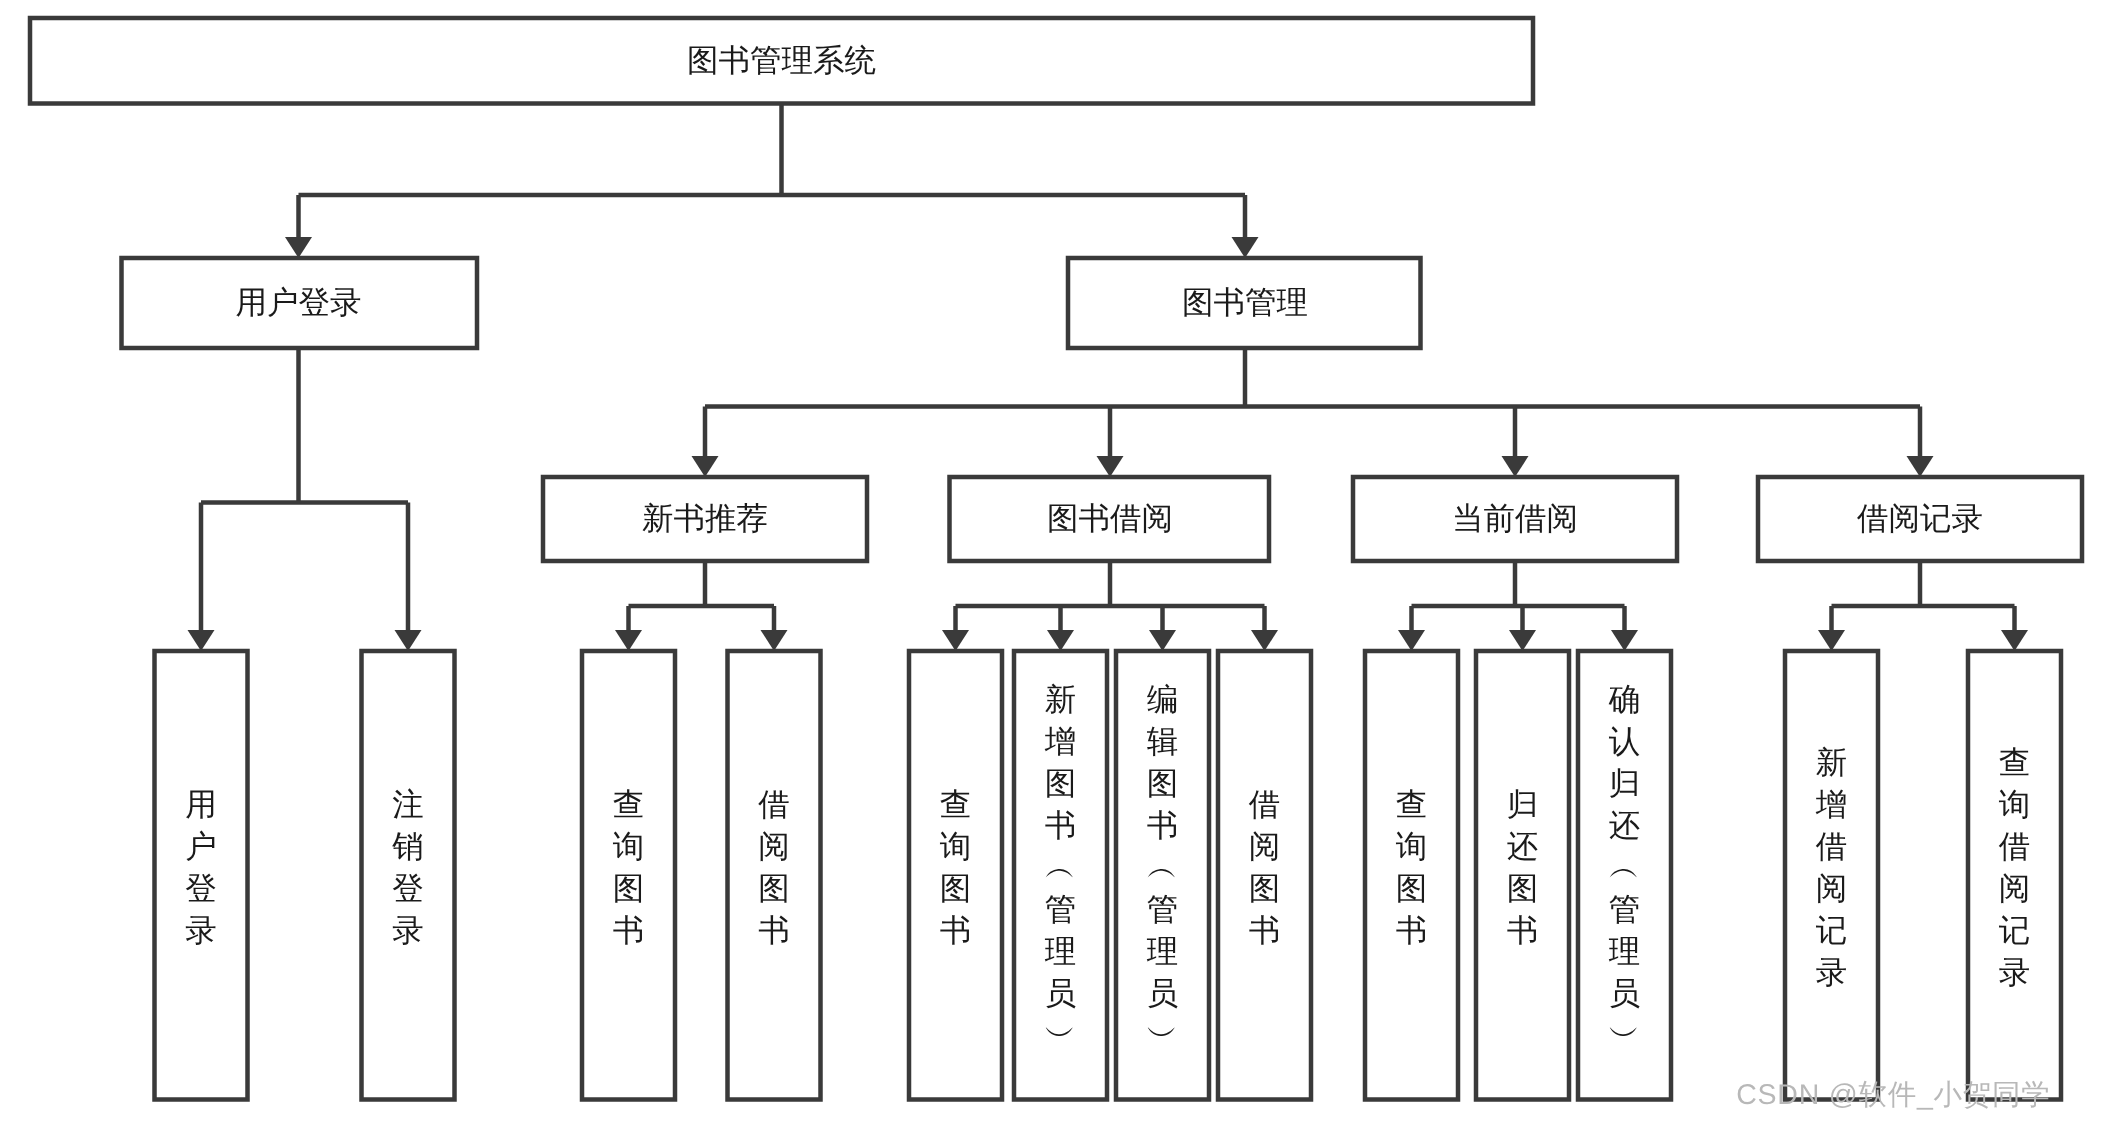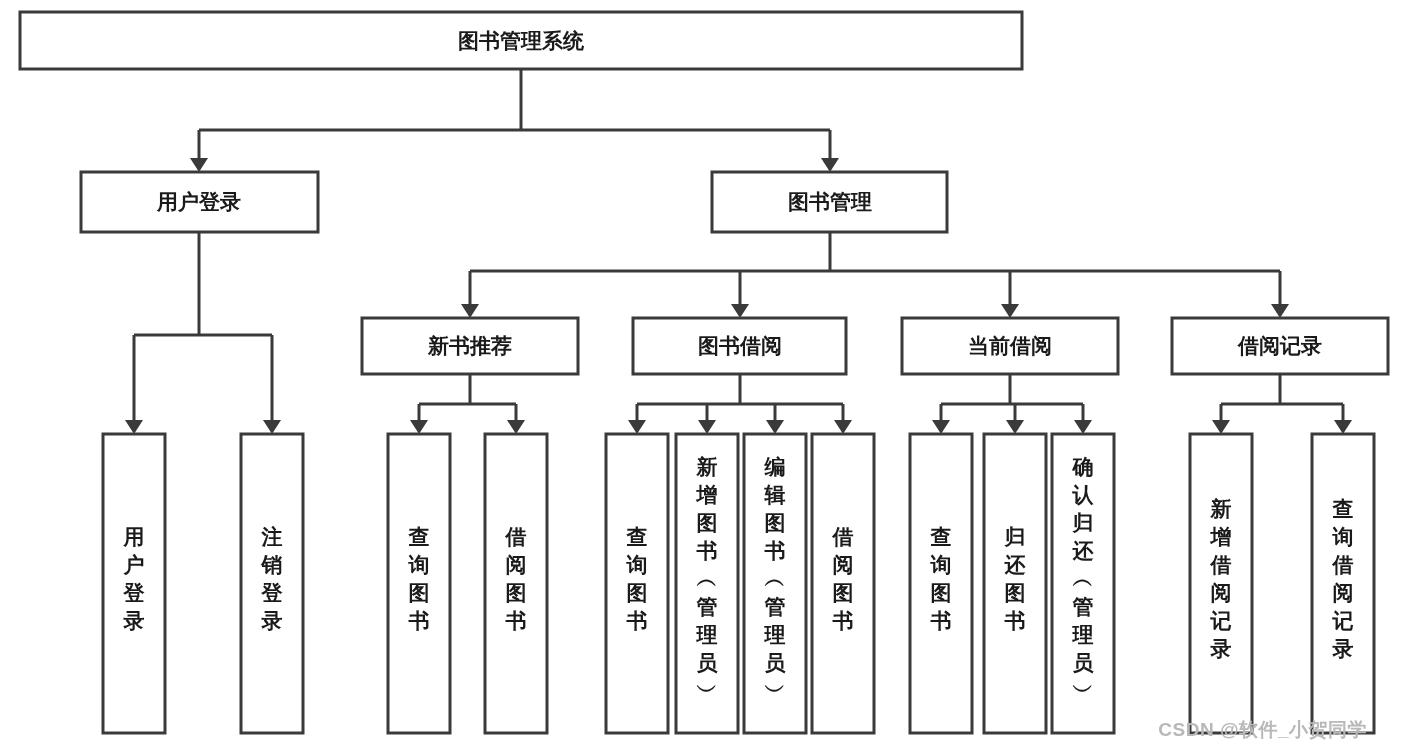--- a/index.html
+++ b/index.html
@@ -11,21 +11,20 @@
     width: 1405px;
     height: 747px;
     font-family: "Liberation Sans", "DejaVu Sans", sans-serif;
     overflow: hidden;
     position: relative;
   }
   #diagram-root {
     position: relative;
     width: 1375px;
     height: 747px;
-    font-weight: bold;
   }
   svg#tree-svg {
     position: absolute;
     left: 0;
     top: 0;
     width: 1405px;
     height: 747px;
     display: block;
   }
   .node-box {

